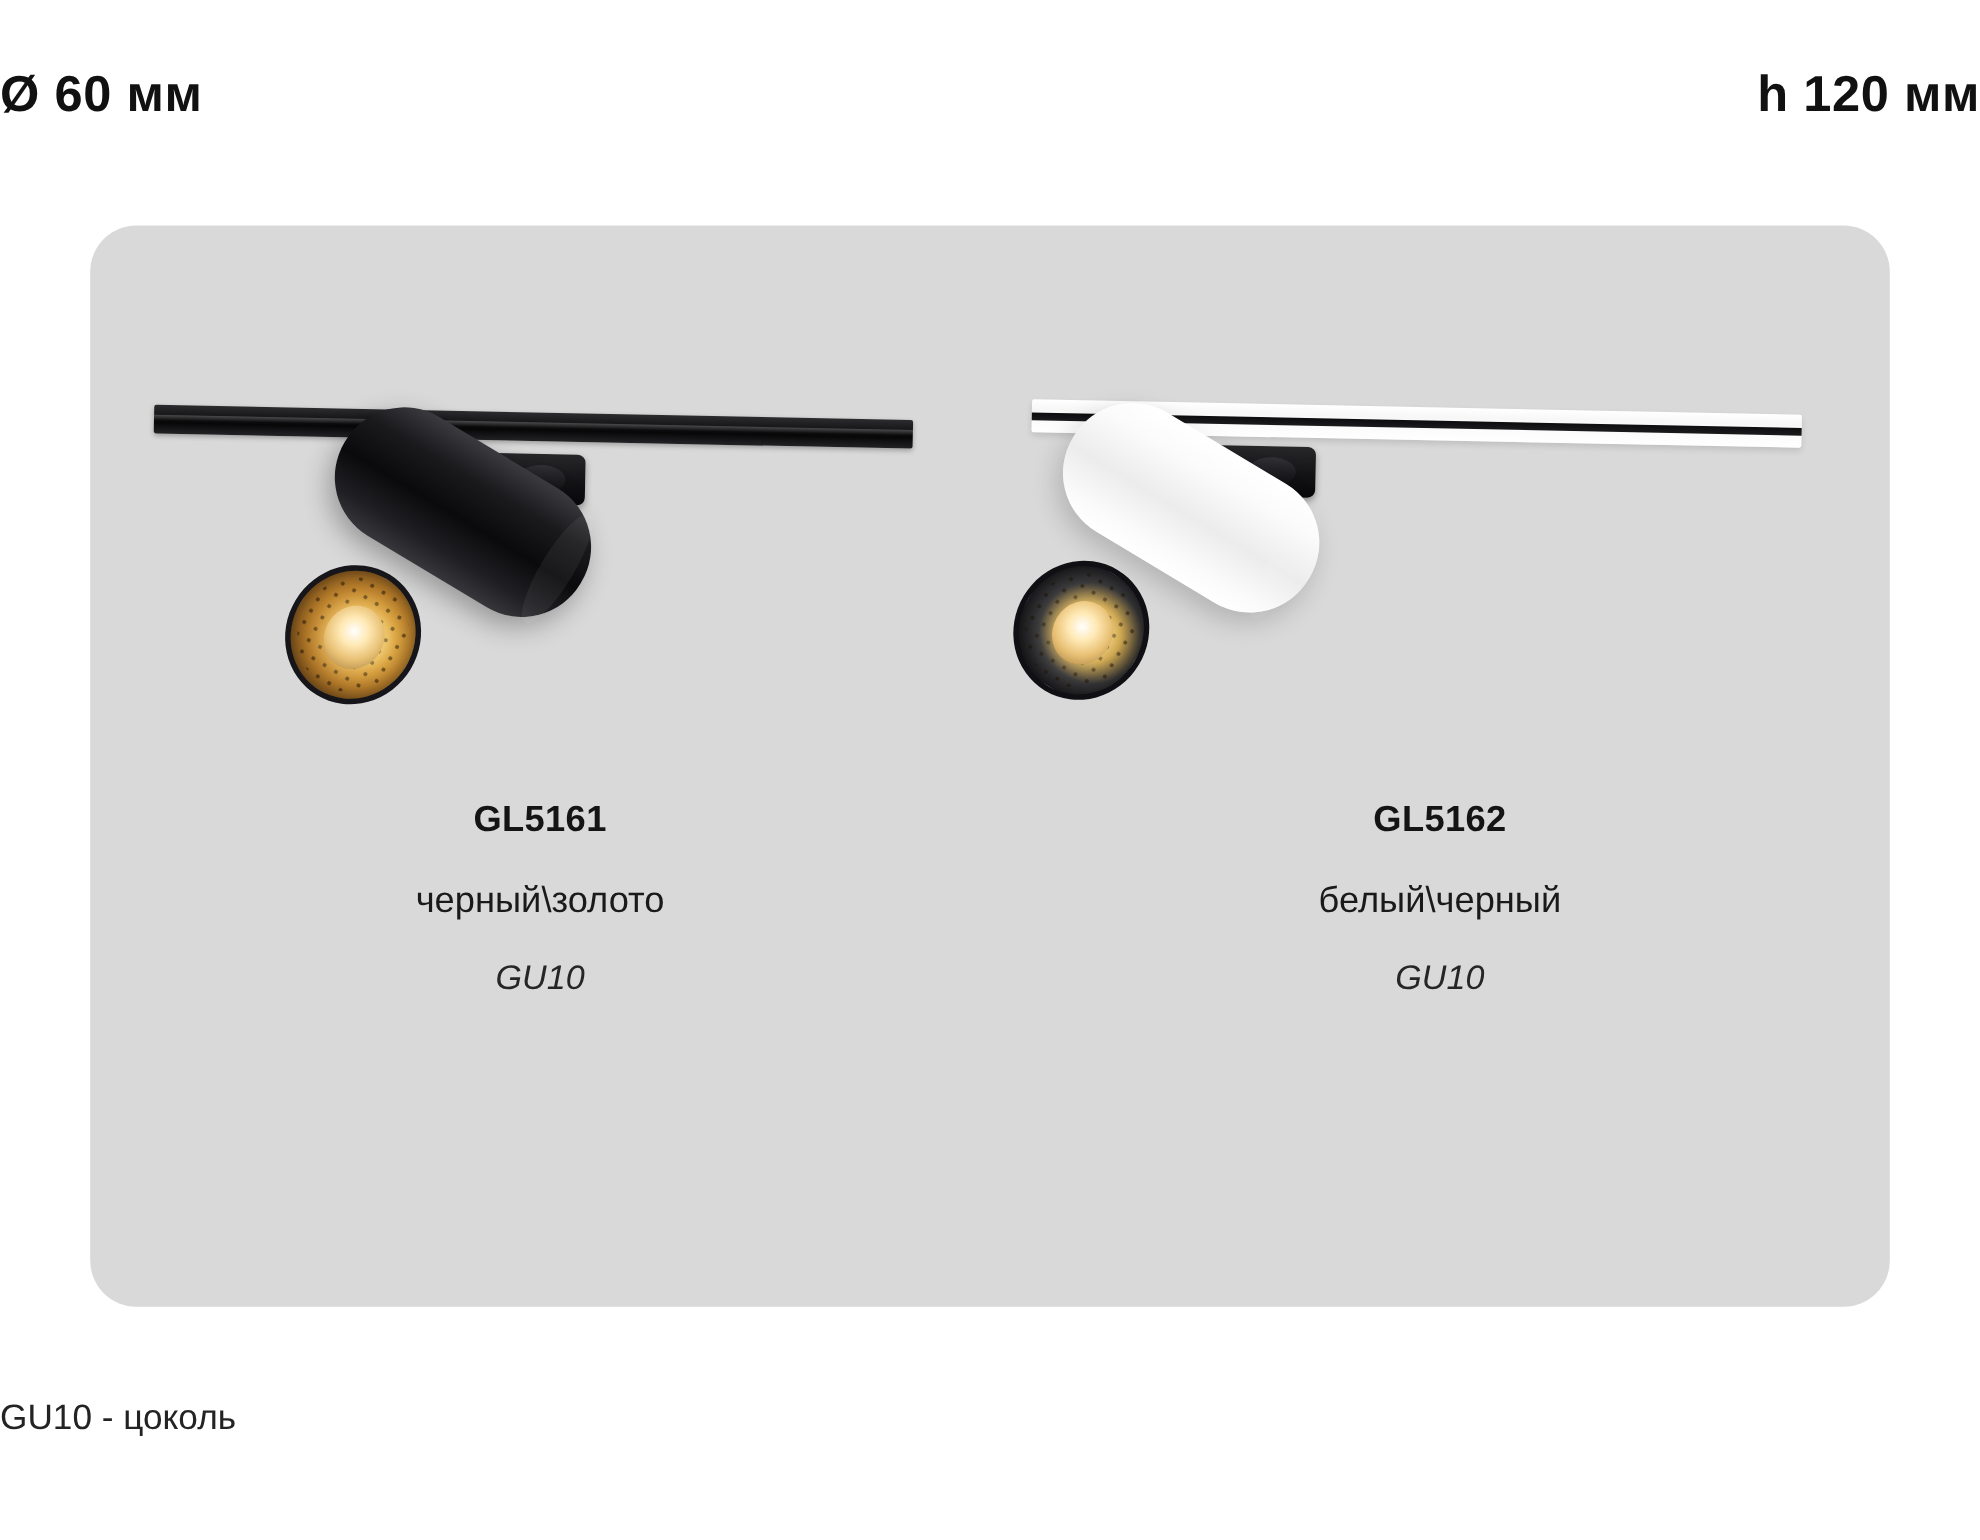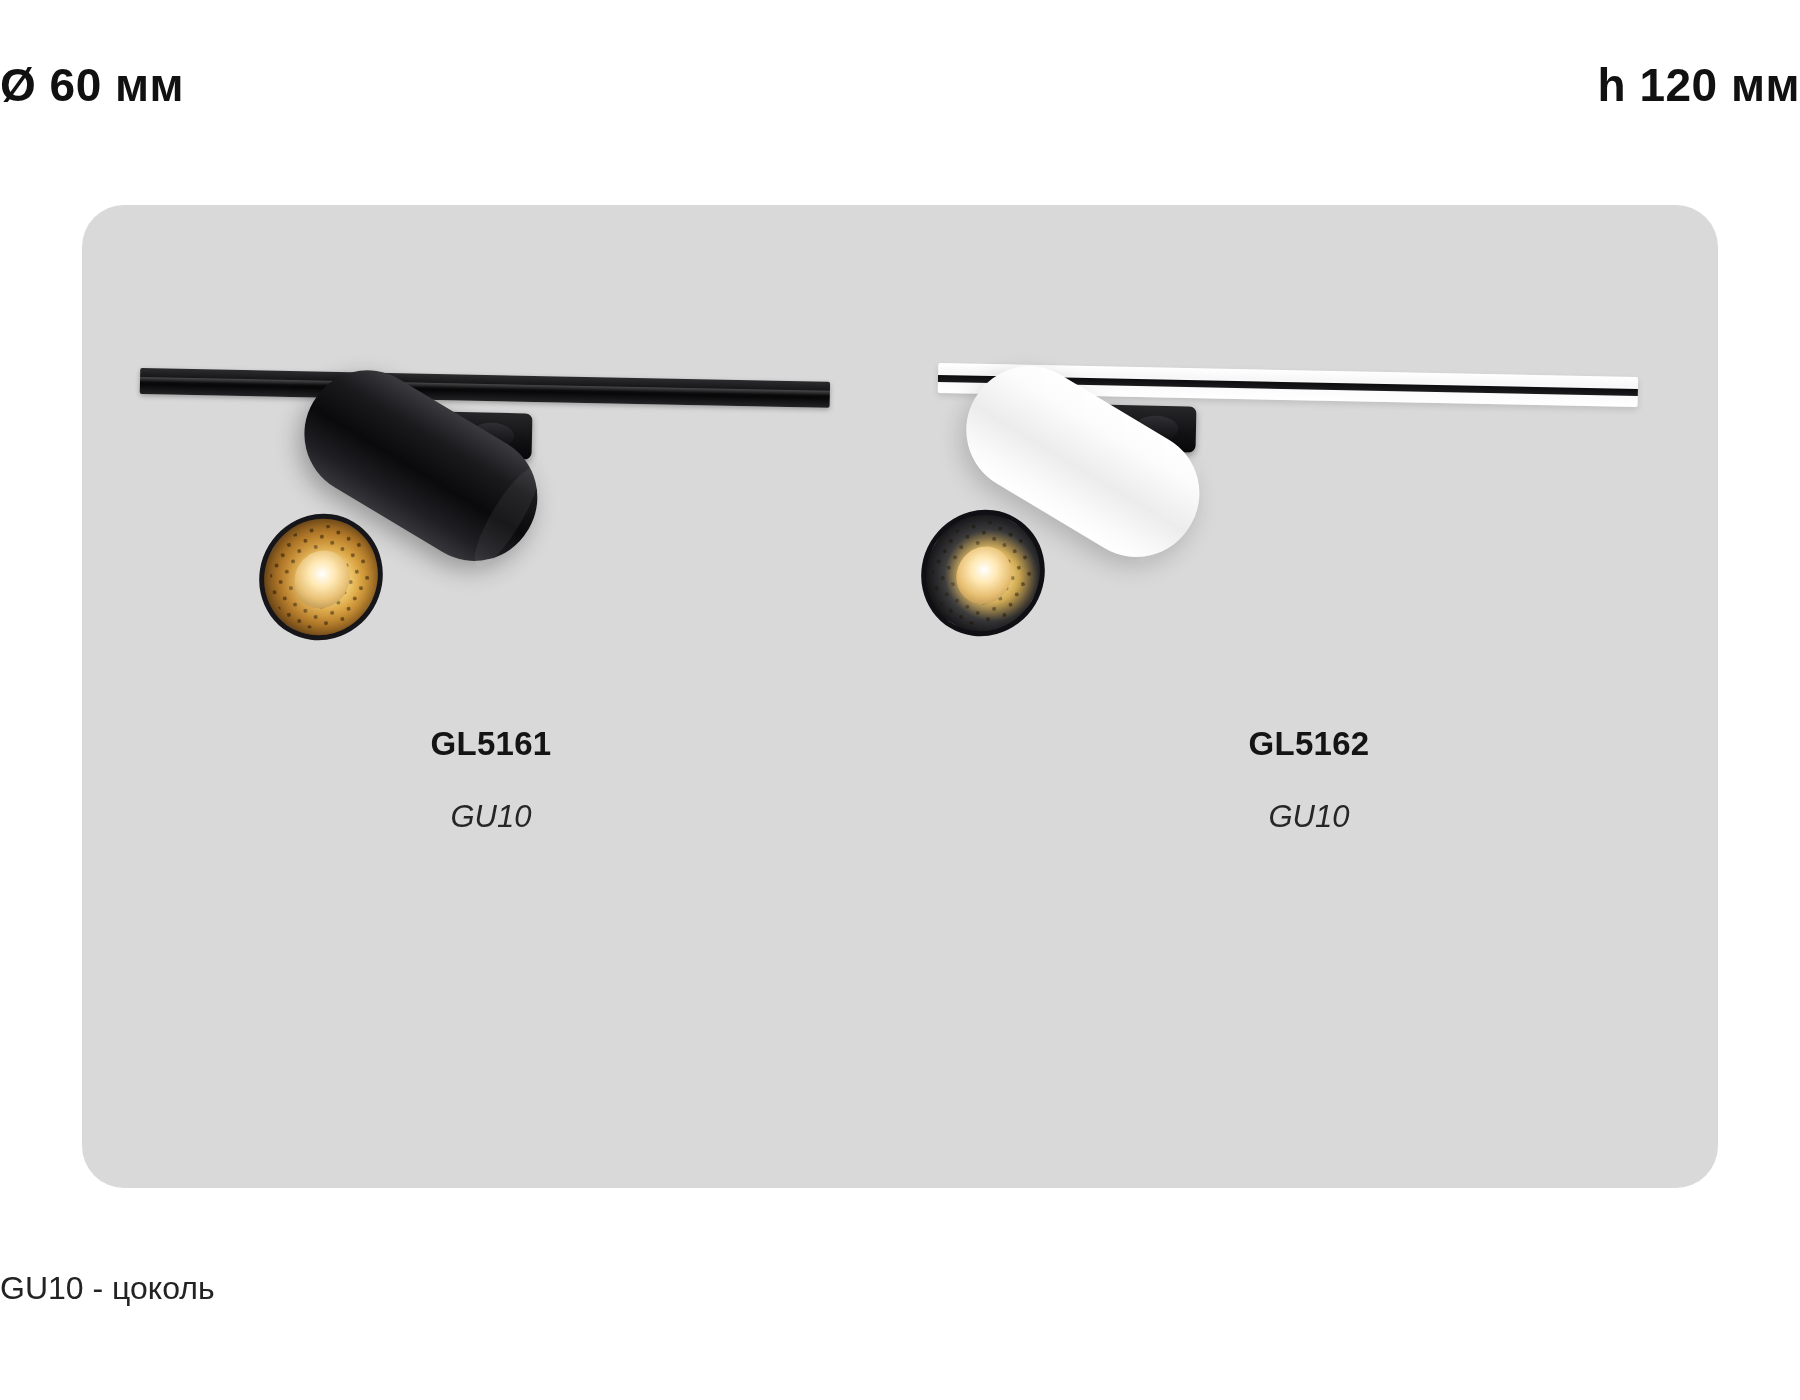--- a/index.html
+++ b/index.html
@@ -298,36 +298,38 @@
         <div class="rail rail-black"></div>
         <div class="adapter adapter-a"></div>
         <div class="stem stem-a"></div>
         <div class="barrel barrel-black"></div>
         <div class="head head-a">
           <div class="head-ring"></div>
         </div>
       </div>
       <div class="caption">
         <p class="sku">GL5161</p>
+        <p class="finish">черный\золото</p>
         <p class="socket">GU10</p>
       </div>
     </div>
 
     <div class="product">
       <div class="stage">
         <div class="rail rail-white"></div>
         <div class="adapter adapter-b"></div>
         <div class="stem stem-b"></div>
         <div class="barrel barrel-white"></div>
         <div class="head head-b">
           <div class="head-ring"></div>
         </div>
       </div>
       <div class="caption">
         <p class="sku">GL5162</p>
+        <p class="finish">белый\черный</p>
         <p class="socket">GU10</p>
       </div>
     </div>
 
   </div>
 </div>
 
 <div class="footnote">GU10 - цоколь</div>
 
 </body></html>

